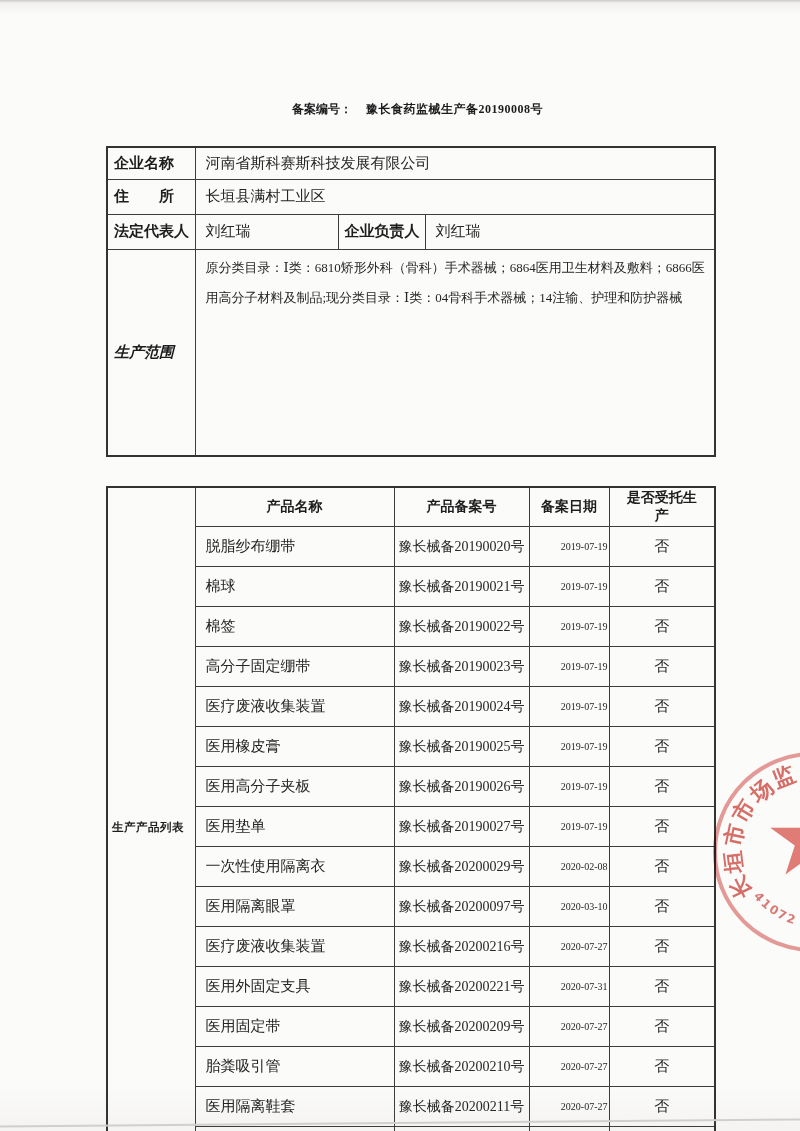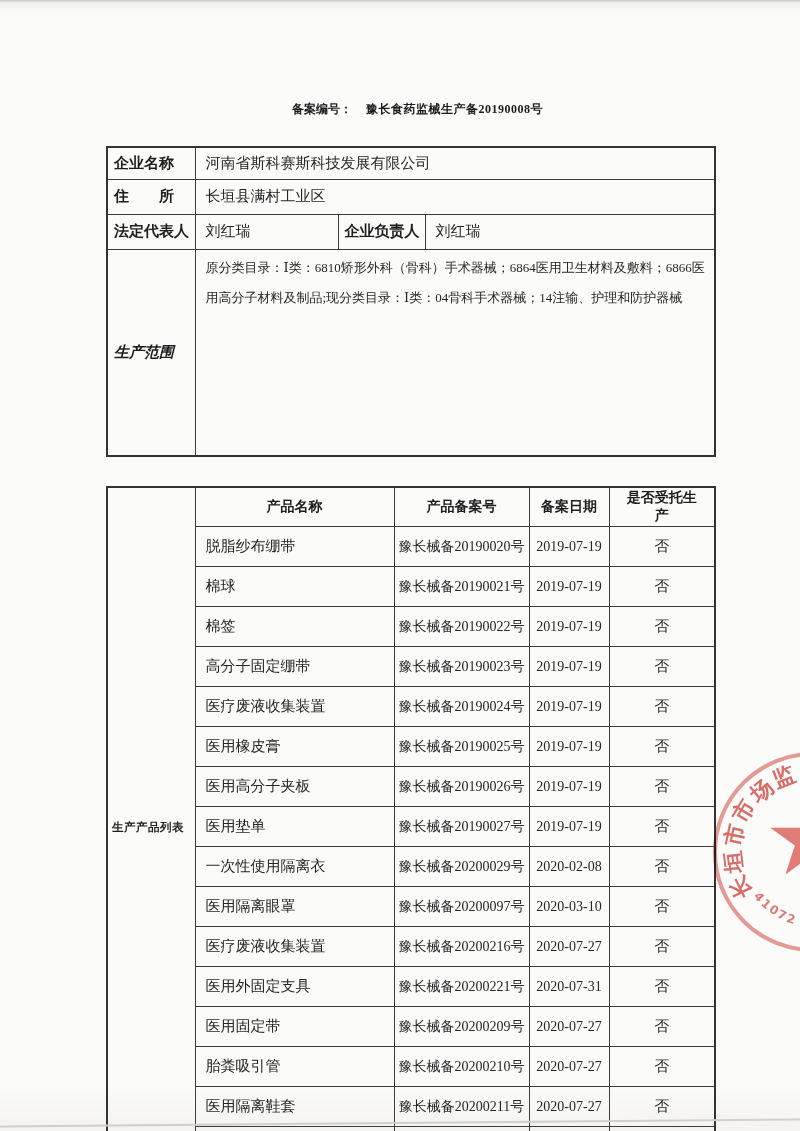--- a/index.html
+++ b/index.html
@@ -41,21 +41,21 @@
   .scope-lab{vertical-align:middle;font-style:italic;}
 
   .side-label{
     font-size:11.5px;font-weight:700;text-align:left;padding:0 2px 0 4px;
     vertical-align:middle;color:#1d1d1d;letter-spacing:.5px;
   }
   .product-table th{font-size:14px;font-weight:700;text-align:center;height:38px;padding:0 11px;color:#1d1d1d;}
   .product-table td{height:37px;}
   .pname{text-align:left;padding:0 4px 0 10px;white-space:nowrap;}
   .pregno{text-align:center;font-size:14px;white-space:nowrap;padding:0 1px;font-family:Liberation Serif, serif;}
-  .pdate{text-align:center;font-size:14px;letter-spacing:0;white-space:nowrap;padding:0 1px;}
+  .pdate{text-align:right;font-size:10px;letter-spacing:0;white-space:nowrap;padding:0 1px;}
   .pent{text-align:center;font-size:15px;}
 
   
   .stamp{
     position:absolute;left:713px;top:752px;width:200px;height:200px;
     mix-blend-mode:multiply;opacity:.92;pointer-events:none;
   }
   .stamp-ring{
     position:absolute;left:0;top:0;width:192px;height:192px;
     border:4px solid rgba(213,84,78,.62);border-radius:50%;

